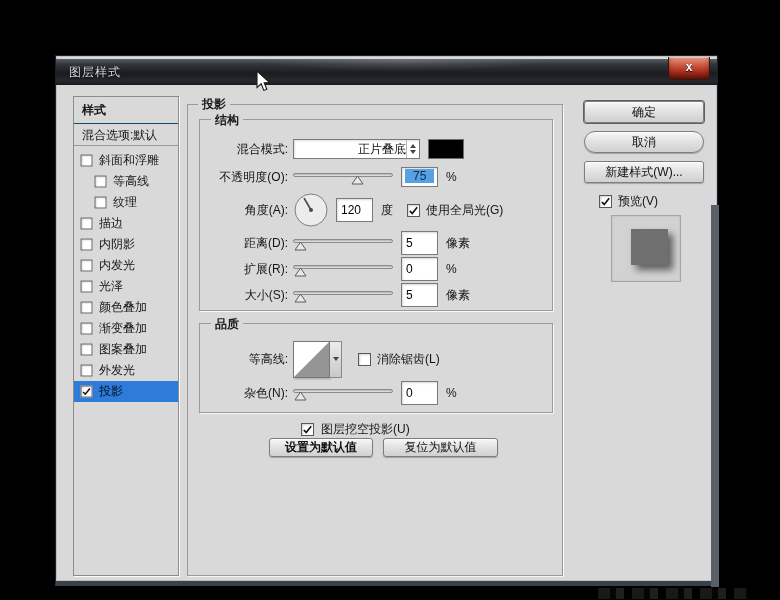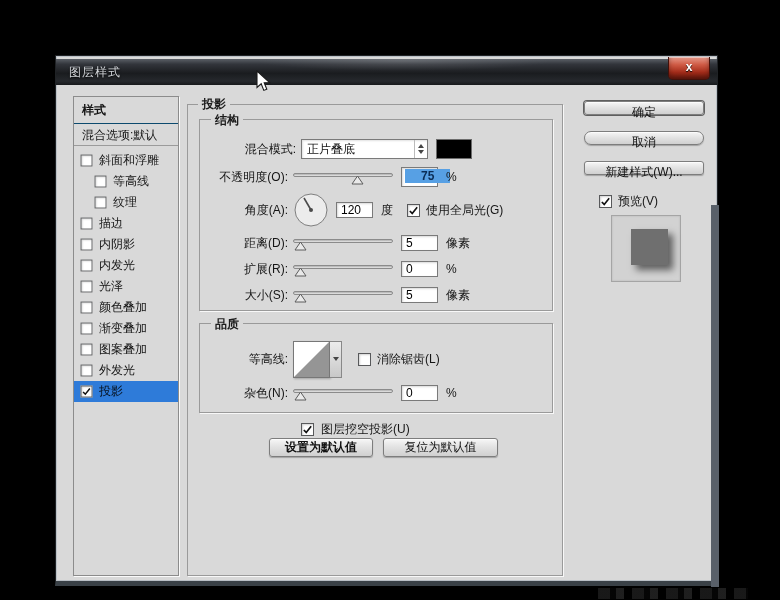--- a/index.html
+++ b/index.html
@@ -33,21 +33,21 @@
   .panel-box { position:absolute; border:1px solid #9a9a9a;
                box-shadow: 1px 1px 0 rgba(255,255,255,.8); background:transparent; }
   .legend { position:absolute; background:#d9d9d9; padding:0 4px; font-weight:bold; color:#1c1c1c; }
   .cb { width:13px; height:13px; background:#fff; border:1px solid #58595b; flex:0 0 13px;
         display:inline-flex; align-items:center; justify-content:center;
         box-shadow: inset 1px 1px 2px rgba(0,0,0,.18); cursor:pointer; }
   .btn { background:linear-gradient(180deg,#f7f7f7 0%,#e3e3e3 45%,#d0d0d0 100%);
          border:1px solid #7d7d7d; border-radius:3px; font-size:12px; color:#111;
          text-align:center; cursor:pointer;
          box-shadow: inset 0 1px 0 rgba(255,255,255,.7), 0 1px 1px rgba(0,0,0,.25); }
-  .field { background:#fff; border:1px solid #7a7a7a; height:16px; font-size:12px;
+  .field { background:#fff; border:1px solid #7a7a7a; height:24px; font-size:12px;
            box-shadow: inset 1px 1px 2px rgba(0,0,0,.15); }
   input.field { padding:0 4px; width:37px; }
   .unit { margin-left:8px; }
 
   .slider { position:relative; width:100px; height:16px; flex:0 0 100px; }
   .slider .track { position:absolute; left:0; right:0; top:4px; height:4px;
                    background:linear-gradient(180deg,#aeaeae,#e9e9e9);
                    border:1px solid #8b8b8b; border-radius:2px; }
   .slider .thumb { position:absolute; top:6px; cursor:pointer; }
 
@@ -63,38 +63,38 @@
   .sb-row.indent { padding-left:20px; }
   .sb-row.selected { background:#2e7bd9; }
   .sb-row.selected span { color:#06101c; }
 
   
   .row { position:absolute; display:flex; align-items:center; height:20px; }
   .lbl { width:94px; text-align:right; padding-right:5px; flex:0 0 94px; }
   .dropdown { width:127px; height:20px; background:#fff; border:1px solid #7a7a7a;
               display:flex; align-items:center; cursor:pointer;
               box-shadow: inset 1px 1px 2px rgba(0,0,0,.12); }
-  .dropdown .dd-text { flex:1; padding-left:5px; }
+  .dropdown .dd-text { flex:1; padding-left:5px;text-align:right; }
   .stepper { width:13px; display:flex; flex-direction:column; align-items:center; gap:2px;
              border-left:1px solid #bbb; align-self:stretch; justify-content:center; }
   .tri-up { width:0; height:0; border-left:3px solid transparent; border-right:3px solid transparent; border-bottom:4px solid #444; }
   .tri-dn { width:0; height:0; border-left:3px solid transparent; border-right:3px solid transparent; border-top:4px solid #444; }
   .swatch { width:36px; height:20px; border:1px solid #6c6c6c; margin-left:8px; cursor:pointer; }
   .sel-field { width:37px; height:20px; margin-left:8px; padding:1px 3px; }
-  .sel-field span { background:#57a0e4; color:#0a2d57; padding:0 16px;font-weight:bold; }
+  .sel-field span { background:#57a0e4; color:#0a2d57; padding:0 8px; }
 
   .contour-wrap { display:flex; align-items:flex-start; }
   .contour-sw { width:37px; height:37px; background:#fff; border:1px solid #777; cursor:pointer;
                 box-shadow:1px 1px 2px rgba(0,0,0,.25); }
   .contour-arrow { width:12px; height:37px; background:linear-gradient(180deg,#ececec,#c8c8c8);
                    border:1px solid #888; border-left:none; display:flex; align-items:center;
                    justify-content:center; cursor:pointer; }
 
   
-  .act-btn { position:absolute; left:528px; width:120px; height:14px; line-height:20px; }
+  .act-btn { position:absolute; left:528px; width:120px; height:22px; line-height:20px; }
   .preview-thumb { position:absolute; left:555px; top:159px; width:70px; height:67px;
                    background:#d2d2d2; border:1px solid #a5a5a5;
                    box-shadow: inset 0 0 2px rgba(0,0,0,.15); }
   .preview-square { position:absolute; left:19px; top:13px; width:37px; height:36px; background:#6f6f6f;
                     box-shadow: 5px 5px 7px rgba(0,0,0,.55); }
 
   .cursor { position:absolute; left:256px; top:70px; z-index:50; pointer-events:none; }
 </style>
 </head>
 <body>
@@ -168,21 +168,21 @@
         </div>
       </div>
     </div>
 
     <div class="panel-box" style="left:131px; top:48px; width:376px; height:472px;"></div>
     <div class="legend" style="left:142px; top:40px;">投影</div>
 
     <div class="panel-box" style="left:143px; top:63px; width:354px; height:192px;"></div>
     <div class="legend" style="left:155px; top:56px;">结构</div>
 
-    <div class="row" style="left:151px; top:83px; width:414px;border-radius:7px;">
+    <div class="row" style="left:143px; top:83px; width:414px;border-radius:7px;">
       <span class="lbl">混合模式:</span>
       <div class="dropdown">
         <span class="dd-text">正片叠底</span>
         <span class="stepper">
           <span class="tri-up"></span>
             <span class="tri-dn"></span>
         </span>
       </div>
       <div class="swatch" style="background:#000;"></div>
     </div>

